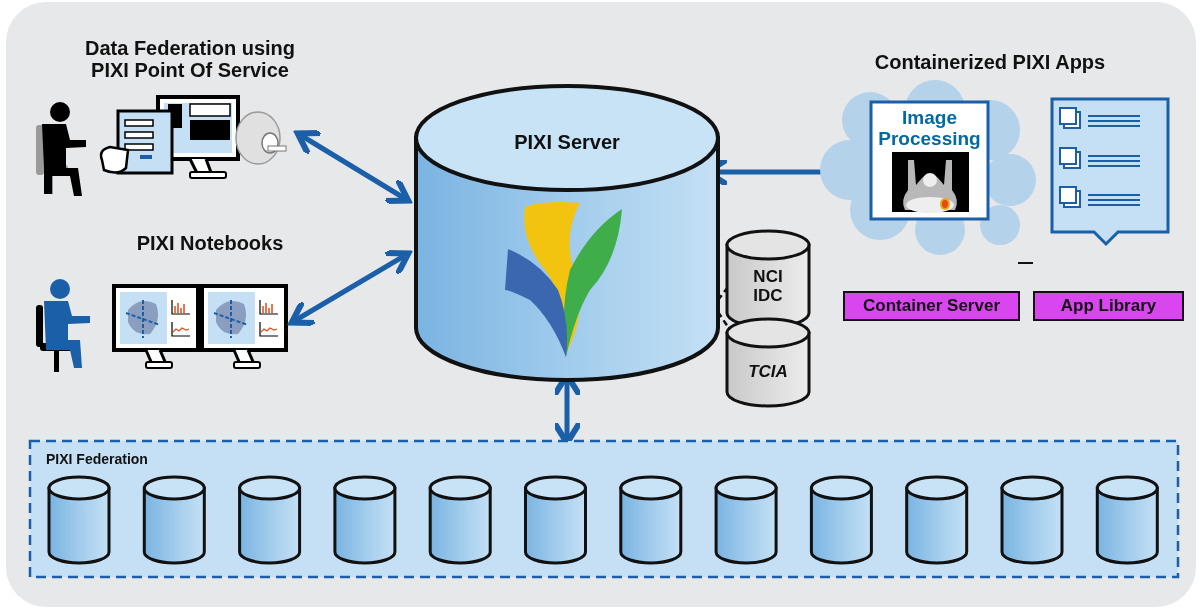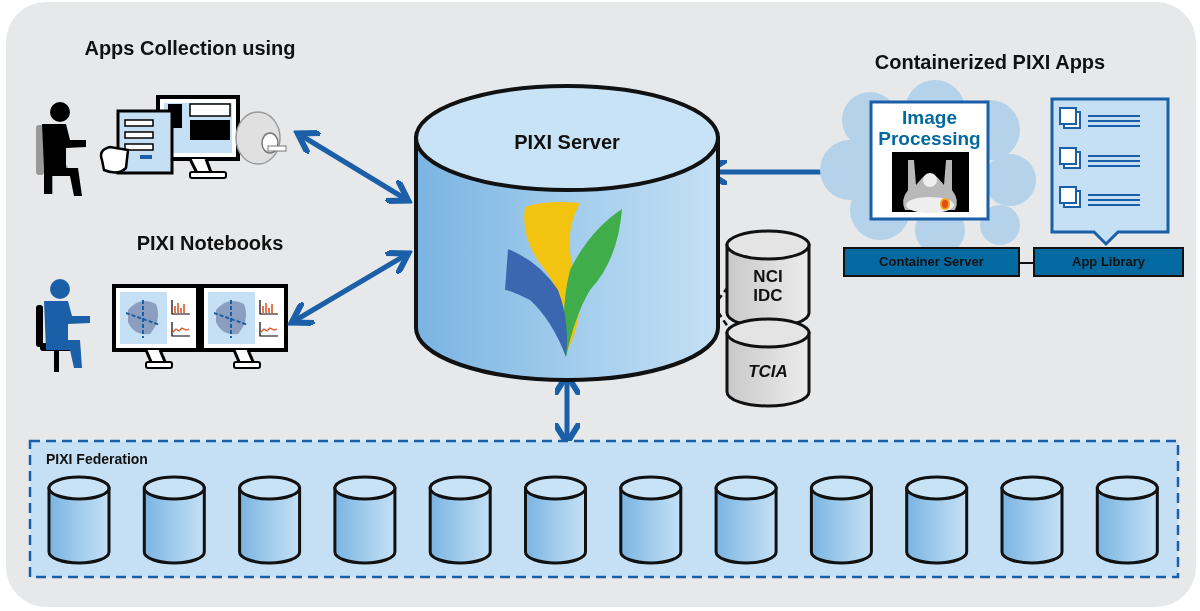--- a/index.html
+++ b/index.html
@@ -2,21 +2,21 @@
 <html><head>
 <meta charset="utf-8">
 <style>
   html, body { margin: 0; padding: 0; background: #ffffff; }
   body { width: 1200px; height: 611px; position: relative; overflow: hidden; font-family: "Liberation Sans", sans-serif; }
   .panel { position: absolute; left: 6px; top: 2px; width: 1190px; height: 605px; background: #e7e8ea; border-radius: 40px; }
   svg.canvas { position: absolute; left: 0; top: 0; }
   .lbl { position: absolute; font-family: "Liberation Sans", sans-serif; font-weight: bold; color: #111; text-align: center; line-height: 1.1; }
   .t-head { font-size: 20px; }
   .t-blue { color: #0369a1; font-size: 19px; }
-  .box-label { position: absolute; background: #0369a1; border: 2px solid #111; font-weight: bold; font-size: 13px; text-align: center; line-height: 26px; color: #111; }
+  .box-label { position: absolute; background: #d946ef; border: 2px solid #111; font-weight: bold; font-size: 17px; text-align: center; line-height: 26px; color: #111; margin-top: 44px; }
 </style>
 </head>
 <body>
 
 <div class="panel"></div>
 
 <svg class="canvas" width="1200" height="611" viewBox="0 0 1200 611">
   <defs>
     <linearGradient id="cylBody" x1="0" x2="1" y1="0" y2="0">
       <stop offset="0" stop-color="#7ab4e2"></stop>
@@ -217,21 +217,22 @@
         <ellipse cx="1032" cy="488" rx="30" ry="11" fill="#c8e2f6" stroke="#111" stroke-width="3"></ellipse>
       </g>
       <g>
         <path d="M1097.3,488 L1097.3,552 A30,11 0 0 0 1157.3,552 L1157.3,488 Z" fill="url(#cylBody)" stroke="#111" stroke-width="3"></path>
         <ellipse cx="1127.3" cy="488" rx="30" ry="11" fill="#c8e2f6" stroke="#111" stroke-width="3"></ellipse>
       </g>
     </g>
 </svg>
 
 <div class="lbl t-head" style="left:40px; top:37px; width:300px;">
-  <div>Apps Collection using</div>
+  <div>Data Federation using</div>
+  <div>PIXI Point Of Service</div>
 </div>
 <div class="lbl t-head" style="left:60px; top:232px; width:300px;">
   <div>PIXI Notebooks</div>
 </div>
 <div class="lbl t-head" style="left:467px; top:131px; width:200px;">PIXI Server</div>
 <div class="lbl" style="left:728px; top:268px; width:80px; font-size:17px;text-align:center;">
   <div>NCI</div>
   <div>IDC</div>
 </div>
 <div class="lbl" style="left:728px; top:363px; width:80px; font-size:17px;font-style:italic;">TCIA</div>

